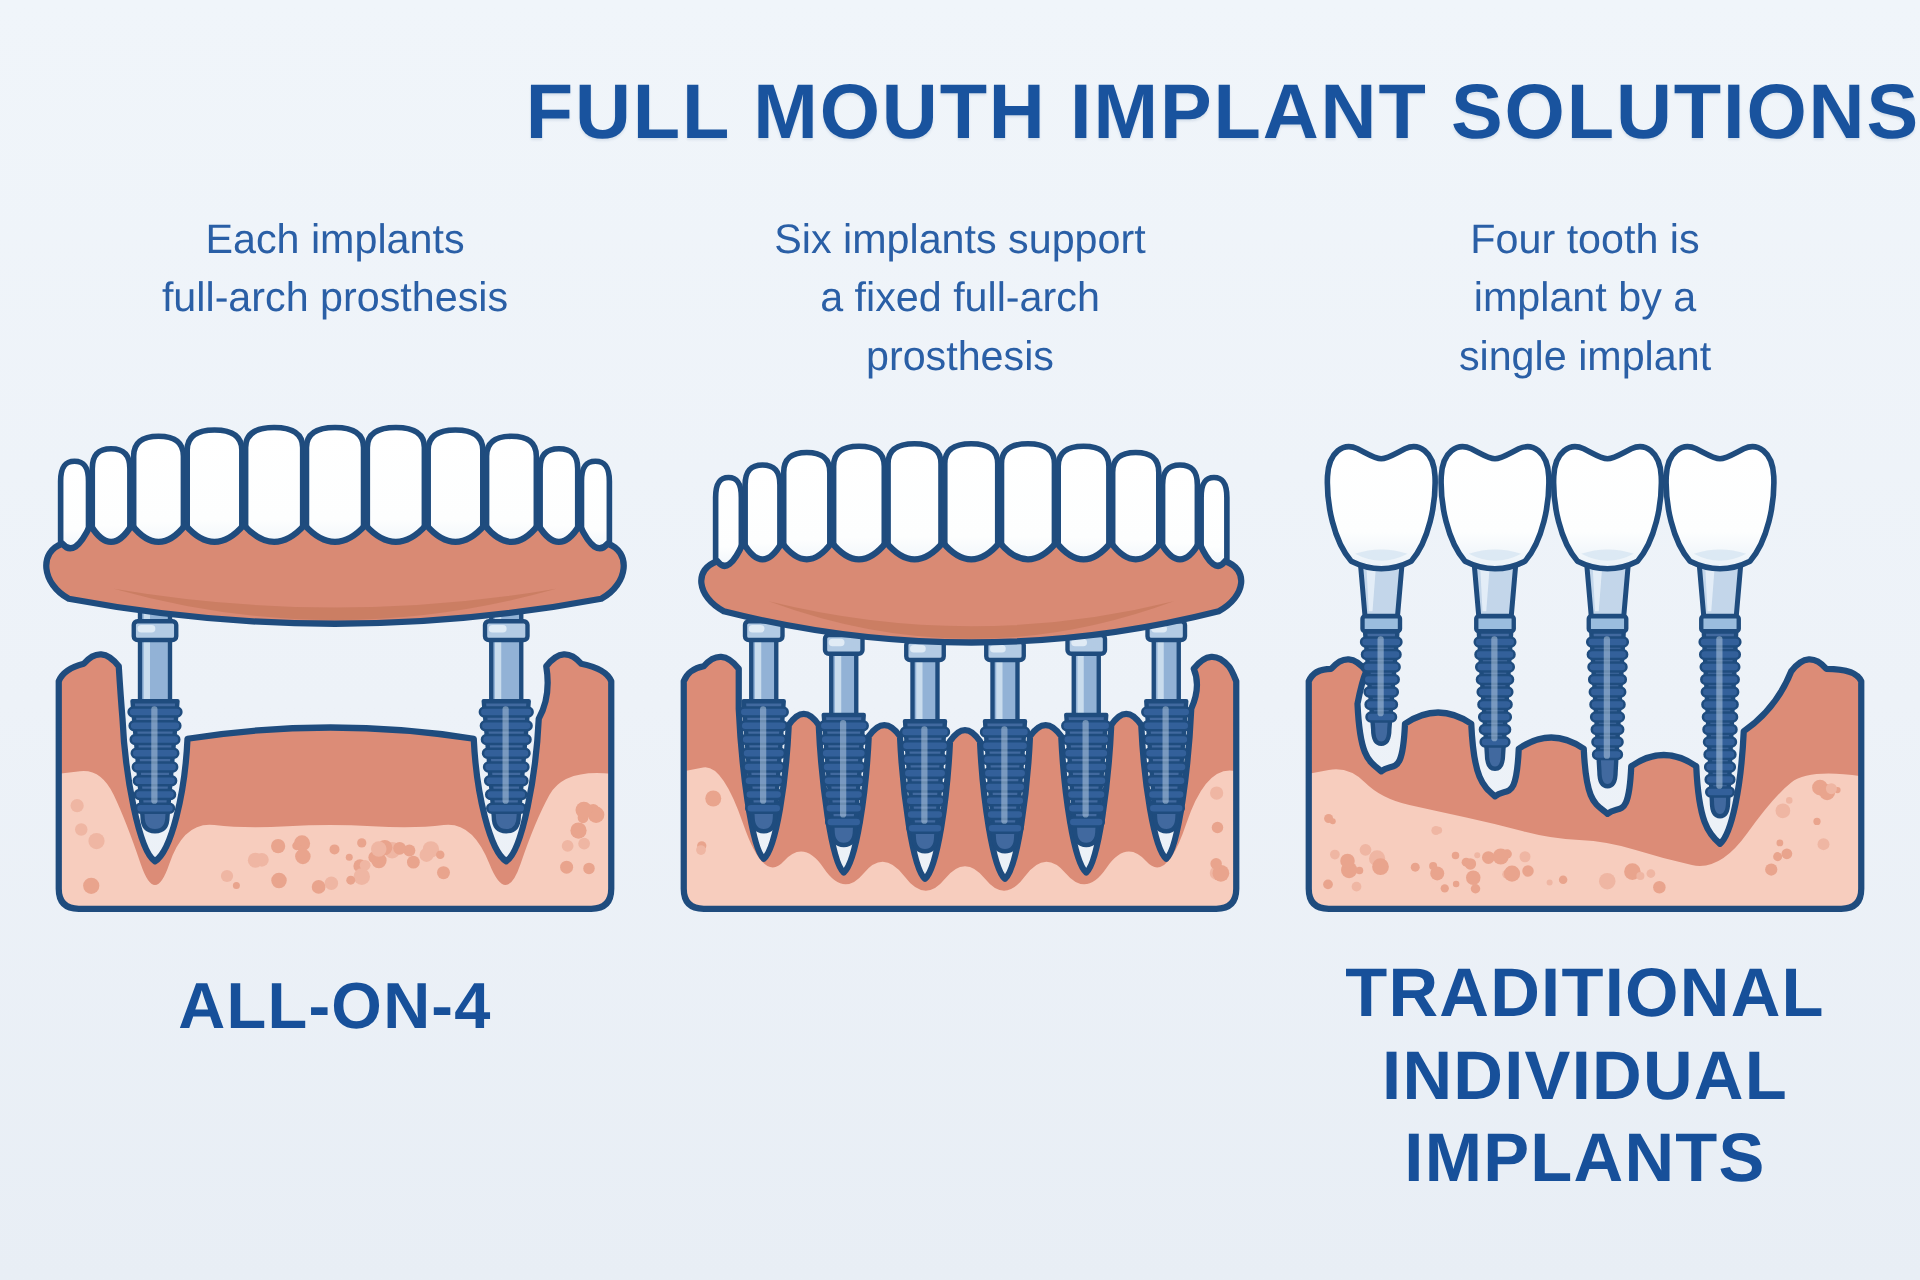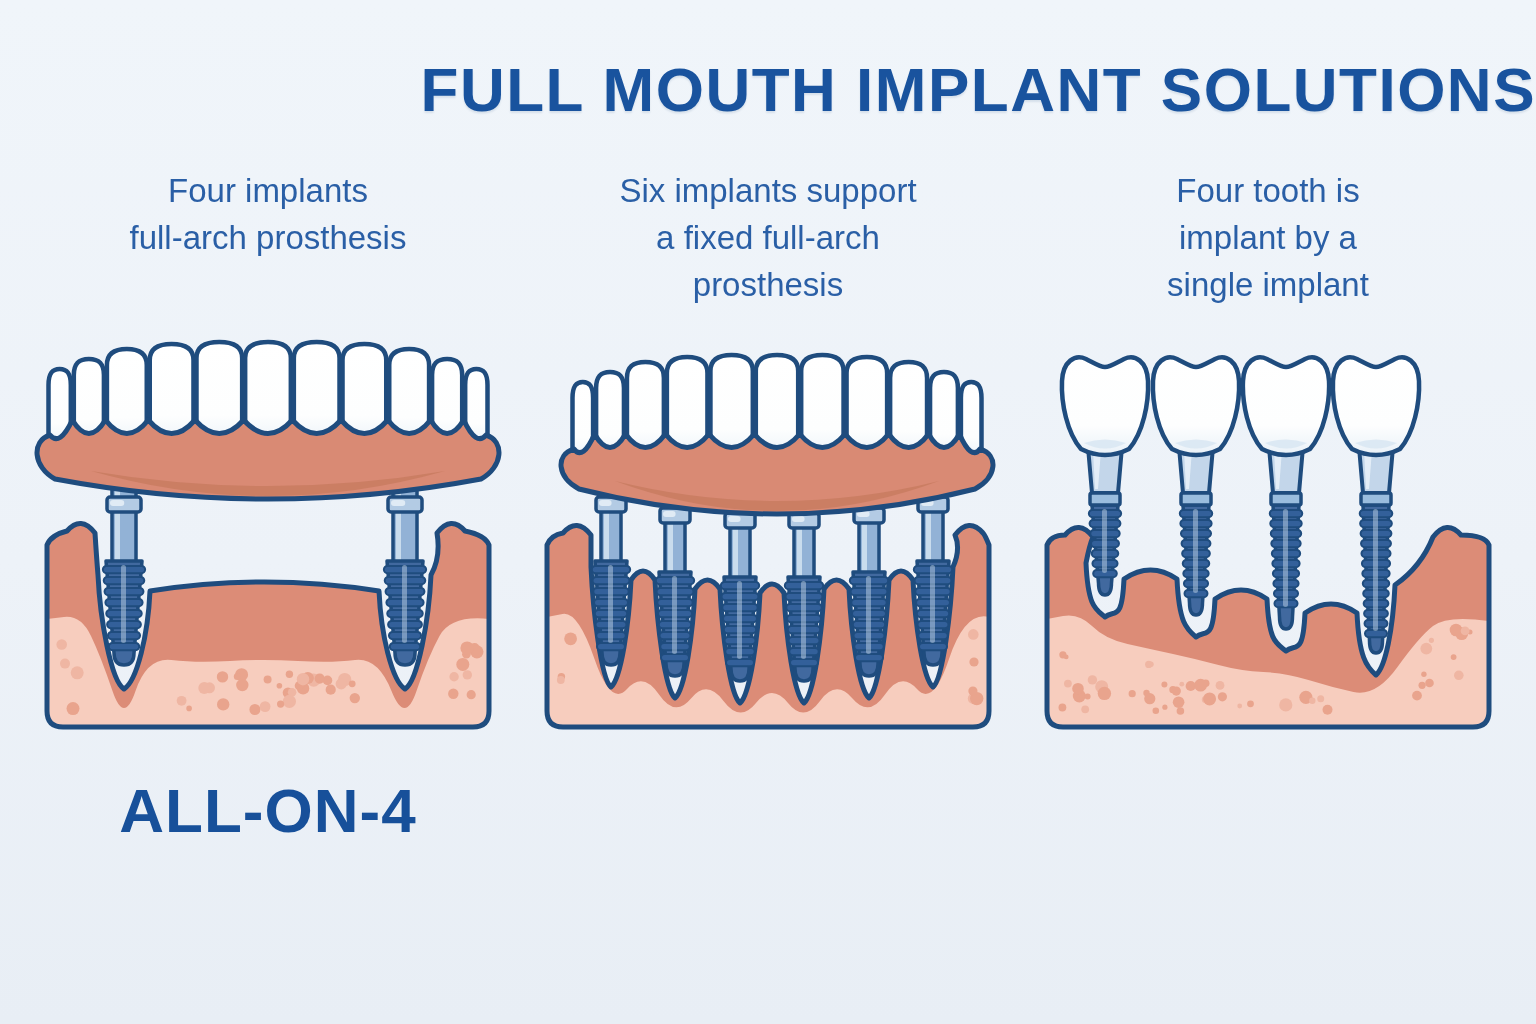--- a/index.html
+++ b/index.html
@@ -19,36 +19,36 @@
   .panels{ display:flex; justify-content:center; margin-top:30px; }
   .panel{ width:500px; display:flex; flex-direction:column; align-items:center; }
   .desc{
     height:152px; margin-top:12px; text-align:center;
     font-size:33px; line-height:47px; color:#2A5FA6;
   }
   .dline{display:block;}
   .fig{ margin:8px 0 0 0; }
   svg.illu{ width:470px; height:412px; display:block; }
   .plabel{ margin-top:22px; text-align:center; color:#17509A; font-weight:bold; }
-  .plabel.big span{ display:block; font-size:62px; letter-spacing:1px; padding-top:14px;}
+  .plabel.big span{ display:block; font-size:52px; letter-spacing:1px; padding-top:14px;}
   .plabel.tri span{ display:block; font-size:55px; line-height:66px; letter-spacing:1px; }
 </style>
 </head>
 <body>
 
 <div class="page">
   <header>
     <h1>FULL MOUTH IMPLANT SOLUTIONS</h1>
   </header>
 
   <div class="panels">
 
     <section class="panel">
       <div class="desc">
-        <span class="dline">Four implants</span>
+        <span class="dline">Each implants</span>
         <span class="dline">full-arch prosthesis</span>
       </div>
       <figure class="fig">
         <svg id="illu-0" class="illu" viewBox="0 0 470 412">
             <defs>
               <linearGradient id="tg7" x1="0" y1="0" x2="0" y2="1">
                 <stop offset="0%" stop-color="#FFFFFF"></stop>
                 <stop offset="70%" stop-color="#FDFEFE"></stop>
                 <stop offset="100%" stop-color="#E9F1F8"></stop>
               </linearGradient>
@@ -433,16 +433,21 @@
     C 305 106 299 76 300 54
     C 301 34 313 27 324 32
     C 332 36 338 40 343 40
     C 348 40 354 36 362 32
     C 373 27 385 34 386 54
     C 387 76 381 106 367 122
     Q 343 134 319 122 Z" fill="url(#tg5)" stroke="#1F4C7E" stroke-width="4.5" stroke-linejoin="round" stroke-linecap="round"></path>
             <path d="M 322 116 Q 343 127 364 116 Q 343 109 322 116 Z" fill="#d8e6f2" opacity="0.85"></path>
           </svg>
       </figure>
+      <div class="plabel tri">
+        <span>TRADITIONAL</span>
+        <span>INDIVIDUAL</span>
+        <span>IMPLANTS</span>
+      </div>
     </section>
 
   </div>
 </div>
 
 </body></html>

